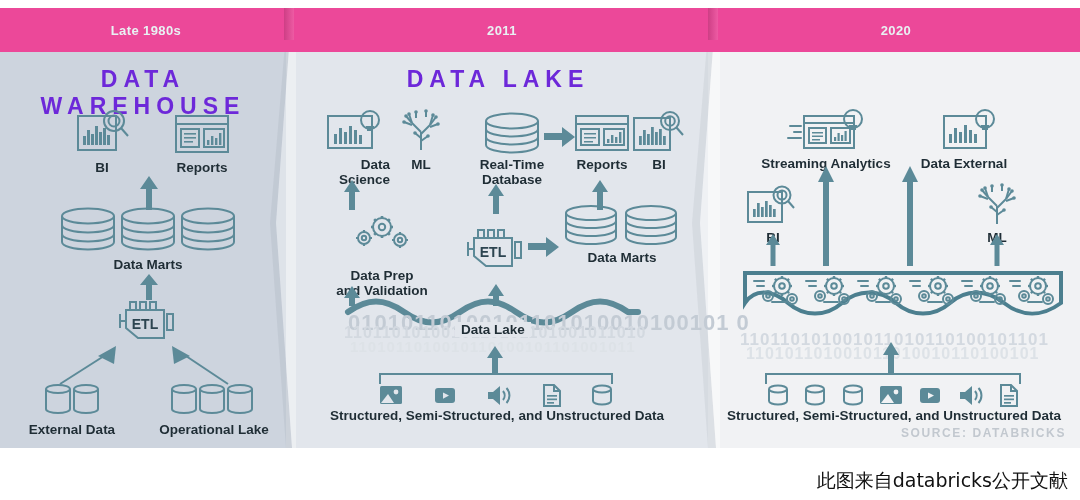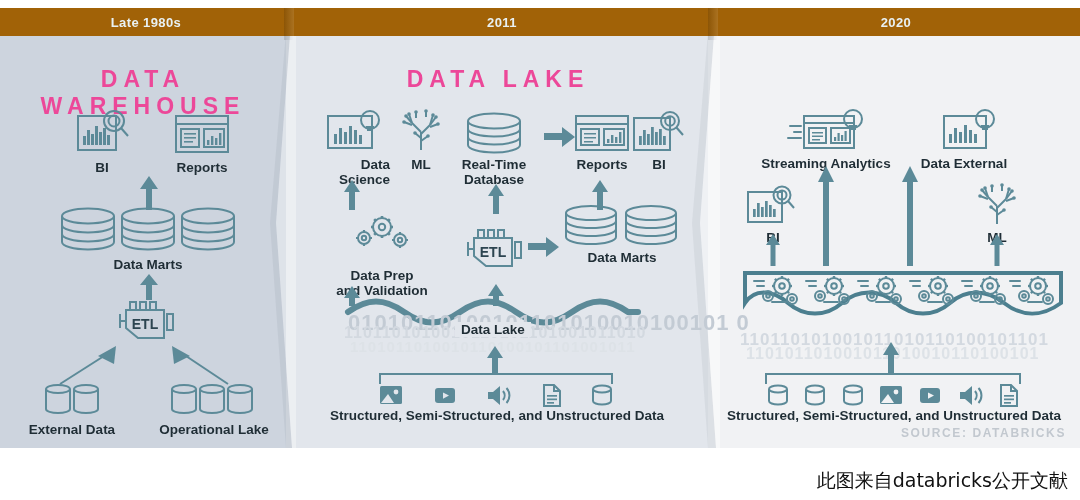--- a/index.html
+++ b/index.html
@@ -22,32 +22,32 @@
      clip-path:polygon(0 0,100% 0,100% 100%,0 100%);}
   #panel-lh{left:708px;width:372px;}
   #panel-lh .panel-bg{background:#f1f2f4;}
 
   
   .fold{position:absolute;top:0;height:440px;width:34px;pointer-events:none;}
   #fold1{left:262px;}
   #fold2{left:686px;}
 
   
-  .hdr{position:absolute;top:0;height:28px;background:#a16207;
+  .hdr{position:absolute;top:0;height:44px;background:#ec4899;
        color:#e9f1f3;font-size:13px;letter-spacing:.4px;font-weight:700;
        display:flex;align-items:center;justify-content:center;}
   .hdr-dw{left:0;width:292px;}
   .hdr-dl{left:288px;width:428px;}
   .hdr-lh{left:712px;width:368px;}
   .hdr-sep{position:absolute;top:0;width:10px;height:32px;
       background:linear-gradient(90deg,rgba(0,0,0,.13),rgba(255,255,255,.10));}
 
   
   .ptitle{position:absolute;width:100%;text-align:center;top:58px;
-      color:#ec4899;font-size:23px;font-weight:700;letter-spacing:6px;}
+      color:#6d28d9;font-size:23px;font-weight:700;letter-spacing:6px;}
 
   
   .node{position:absolute;text-align:center;}
   .lbl{color:#1f2d35;font-size:13.5px;font-weight:700;line-height:15px;
        white-space:nowrap;}
   .teal{stroke:#5c8a98;fill:none;stroke-width:2;}
   .tealf{fill:#5c8a98;}
   svg{display:block;overflow:visible;}
 
   .arrow{position:absolute;}
@@ -299,21 +299,21 @@
             <circle cx="46" cy="16" r="1.8"></circle>
           <circle cx="24" cy="4" r="1.8"></circle>
             <circle cx="34" cy="3" r="1.8"></circle>
           <circle cx="23" cy="25" r="1.8"></circle>
             <circle cx="36" cy="28" r="1.8"></circle>
         </g>
       </svg>
       <div class="lbl" style="margin-top:3px">ML</div>
     </div>
 
-    <div class="node" style="left:448px;top:100px;width:92px;">
+    <div class="node" style="left:466px;top:100px;width:92px;">
       <svg width="92" height="46" viewBox="0 0 92 46">
         <g class="teal" stroke-width="2" transform="translate(20,5)">
           <ellipse cx="26" cy="8" rx="26" ry="7.5"></ellipse>
           <path d="M0 8 L0 32 A26 7.5 0 0 0 52 32 L52 8"></path>
           <path d="M0 16 A26 7.5 0 0 0 52 16"></path>
             <path d="M0 24 A26 7.5 0 0 0 52 24"></path>
         </g>
       </svg>
       <div class="lbl" style="margin-top:3px">Real-Time</div>
       <div class="lbl">Database</div>

